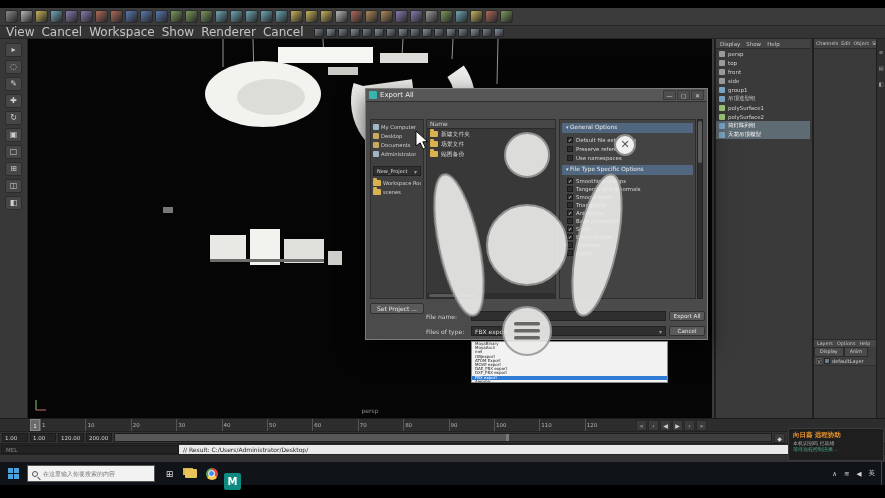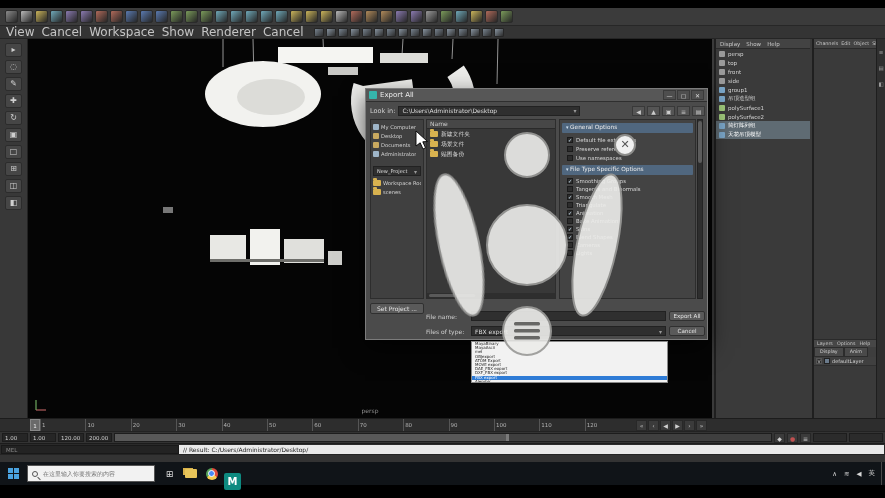--- a/index.html
+++ b/index.html
@@ -472,31 +472,20 @@
       <div class="dlg-title">
         <span class="dlg-title-icon"></span>
         <span class="dlg-title-text">Export All</span>
         <span style="display:flex;">
             <span class="wbtn">—</span>
             <span class="wbtn">▢</span>
             <span class="wbtn">✕</span>
           </span>
       </div>
 
-      <div class="dlg-lookin">
-        <span class="dlg-label">Look in:</span>
-        <span class="combo lookin-combo">C:\Users\Administrator\Desktop</span>
-        <span style="display:flex;gap:2px;margin-left:auto;">
-            <span class="navbtn">◀</span>
-            <span class="navbtn">▲</span>
-            <span class="navbtn">▣</span>
-            <span class="navbtn">≡</span>
-            <span class="navbtn">▤</span>
-          </span>
-      </div>
 
       <div class="dlg-left">
         <div>
             <div class="bmrow" style="--c: #9fb6c9;">
             <span class="bmicon"></span>
             <span class="bmlabel">My Computer</span>
           </div>
             <div class="bmrow" style="--c: #c9a95f;">
             <span class="bmicon"></span>
             <span class="bmlabel">Desktop</span>
@@ -653,20 +642,25 @@
       </svg>
       <div class="wm-close">✕</div>
     </div>
 
     <svg class="cursor" width="13" height="20" viewBox="0 0 13 20">
       <path d="M1,1 L1,16 L5.2,12.8 L8,19 L10.5,17.8 L7.8,11.8 L12.5,11.5 Z" fill="#fff" stroke="#000" stroke-width="0.9"></path>
     </svg>
 
   </div>
 
+  <div class="notification">
+    <div class="ntitle">向日葵 远程协助</div>
+    <div class="nline">本机识别码 已就绪</div>
+    <div class="nline2">等待远程控制连接...</div>
+  </div>
 
   <div class="taskbar">
     <div class="start">
       <span class="winlogo">
           <span></span>
           <span></span>
           <span></span>
           <span></span>
         </span>
     </div>

